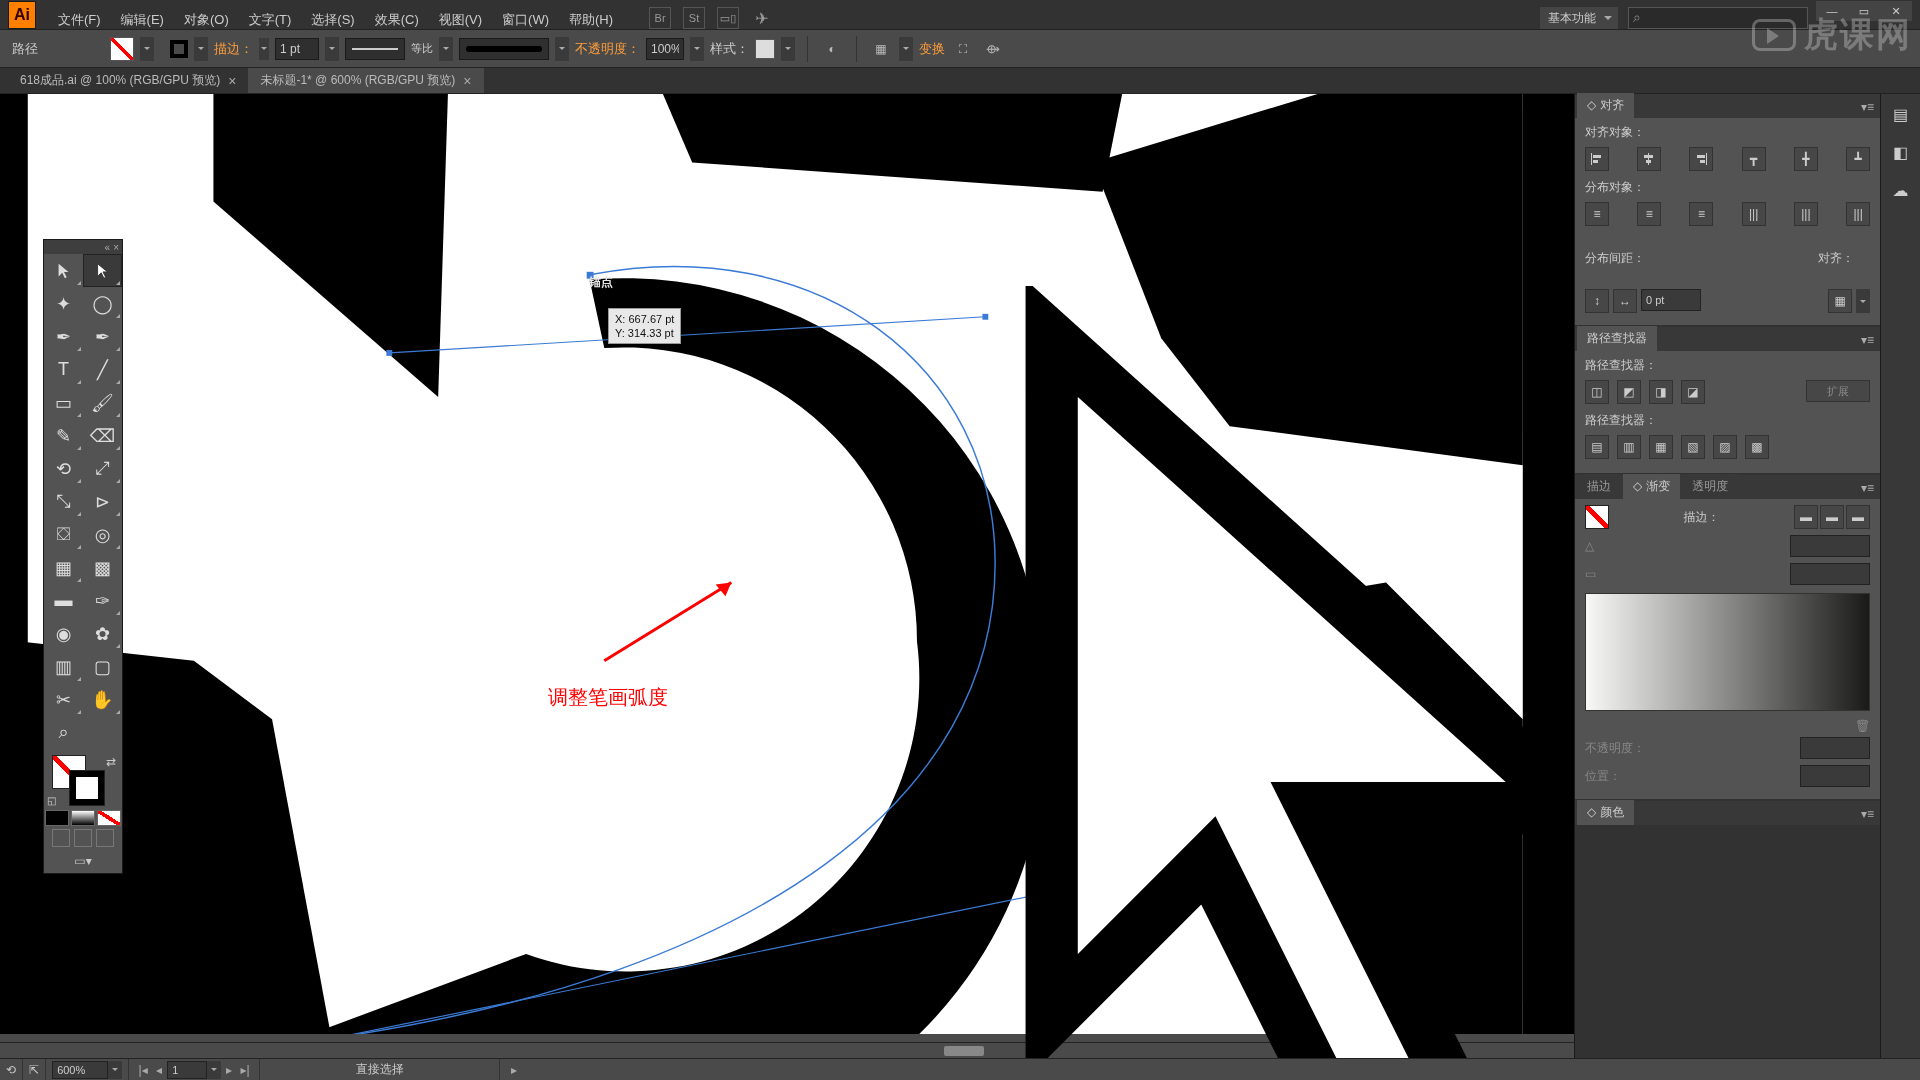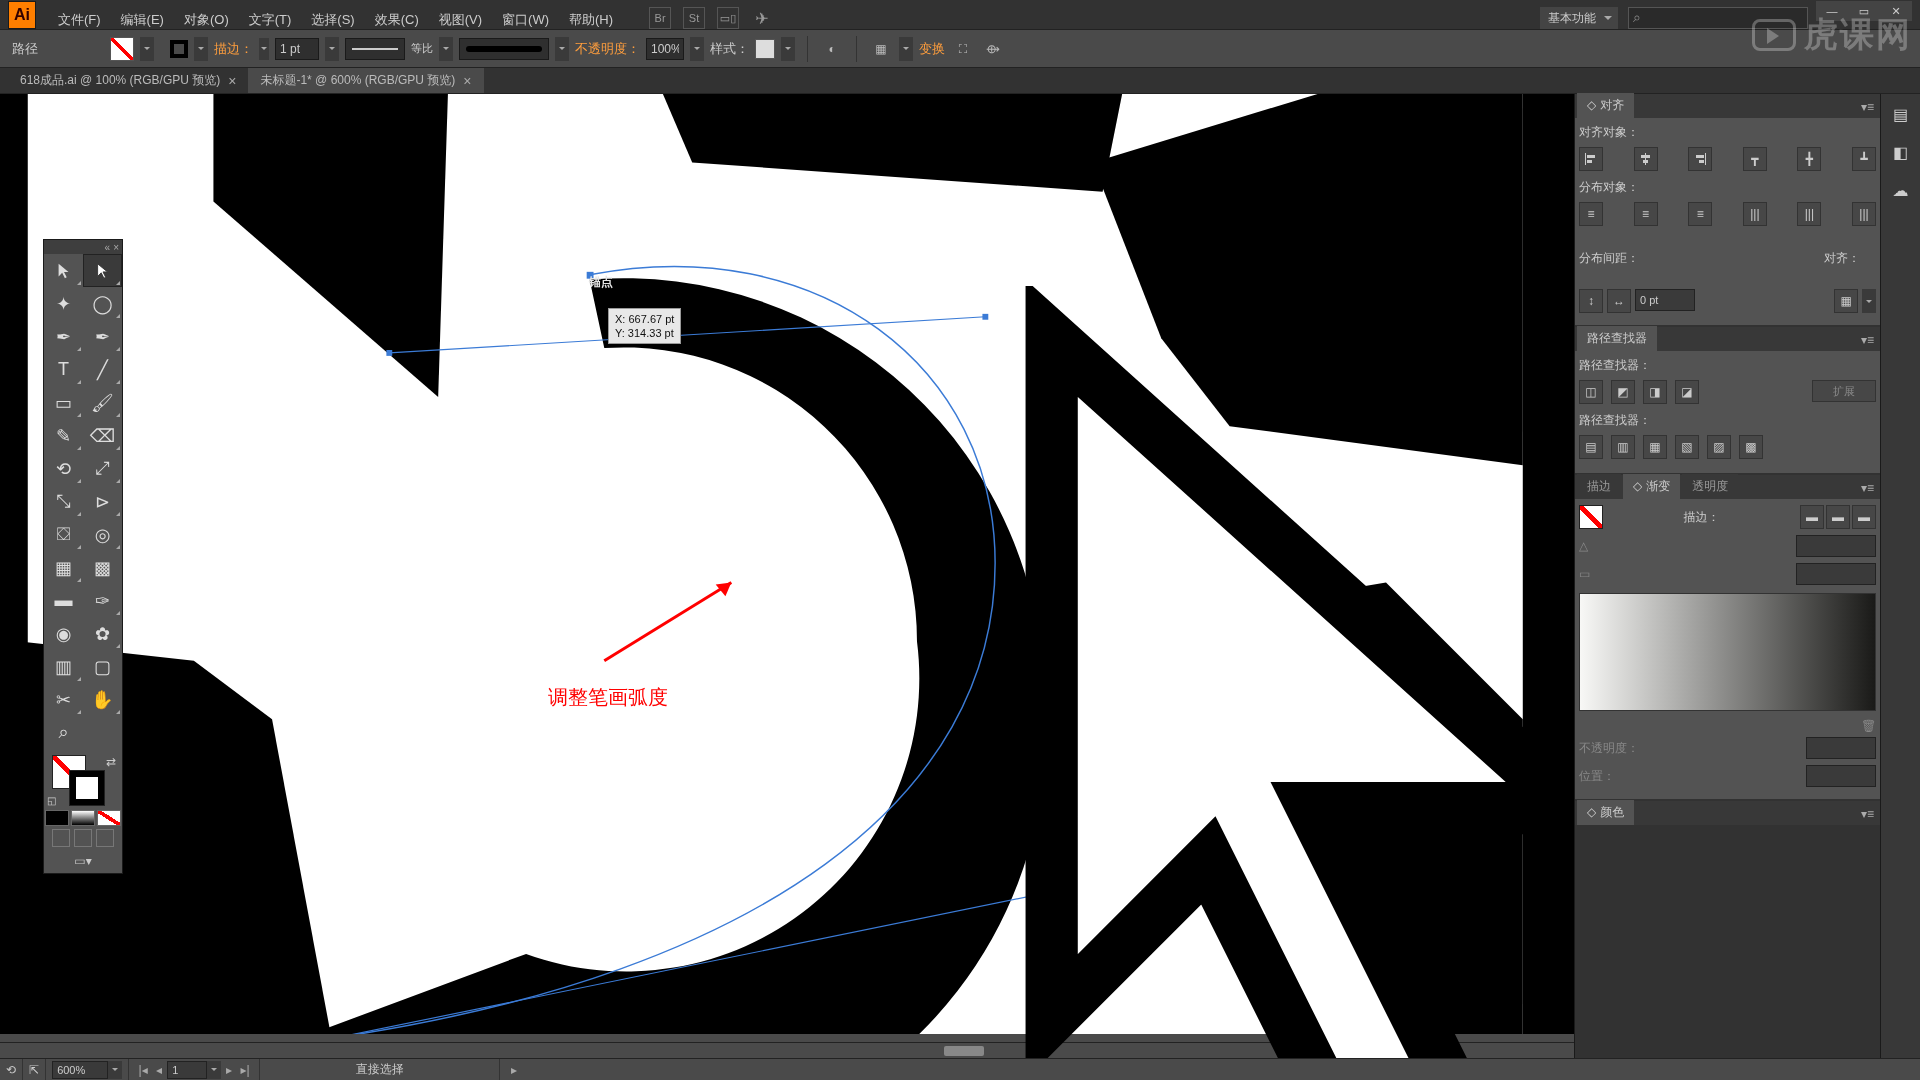--- a/index.html
+++ b/index.html
@@ -85,21 +85,21 @@
 .panels { width: 346px; background: #323232; border-left: 1px solid #1a1a1a; display: flex; }
 .panel-stack { width: 306px; display: flex; flex-direction: column; }
 .side-ribbon { width: 40px; background: #383838; border-left: 1px solid #1a1a1a; display: flex; flex-direction: column; align-items: center; padding-top: 6px; gap: 10px; }
 .side-ribbon div { width: 28px; height: 28px; display: flex; align-items: center; justify-content: center; color: #ccc; font-size: 16px; }
 
 .panel { background: #535353; margin-bottom: 2px; }
 .panel-tabbar { height: 24px; background: #383838; display: flex; align-items: flex-end; }
 .panel-tab { padding: 4px 10px; font-size: 12px; color: #ccc; background: #535353; margin-left: 2px; }
 .panel-tab.inactive { background: #383838; color: #999; }
 .panel-menu { margin-left: auto; padding: 4px 6px; color: #aaa; }
-.panel-body { padding: 6px 4px; }
+.panel-body { padding: 6px 10px; }
 .panel-label { font-size: 12px; color: #CCC; margin-bottom: 6px; display: block; }
 .icon-row { display: flex; gap: 8px; margin-bottom: 8px; }
 .icon-row.spread { justify-content: space-between; }
 .pbtn { width: 24px; height: 24px; background: #474747; border: 1px solid #333; display: flex; align-items: center; justify-content: center; color: #ccc; font-size: 12px; }
 .pbtn svg { width: 14px; height: 14px; }
 .pfield { height: 22px; background: #3a3a3a; border: 1px solid #222; color: #ccc; padding: 0 4px; display: flex; align-items: center; font-size: 11px; }
 .panel-row { display: flex; align-items: center; justify-content: space-between; margin-bottom: 6px; gap: 8px; }
 .expand-btn { width: 64px; height: 22px; background: #474747; border: 1px solid #333; display: flex; align-items: center; justify-content: center; font-size: 11px; color: #888; }
 
 

